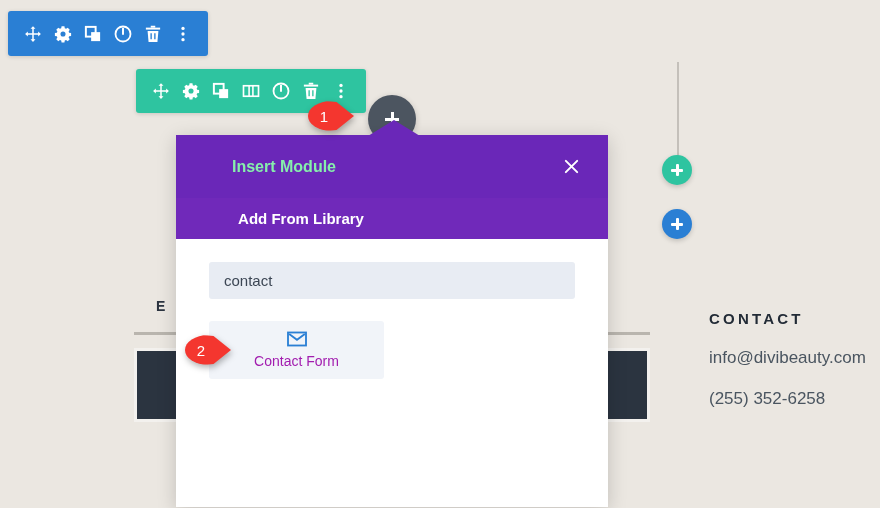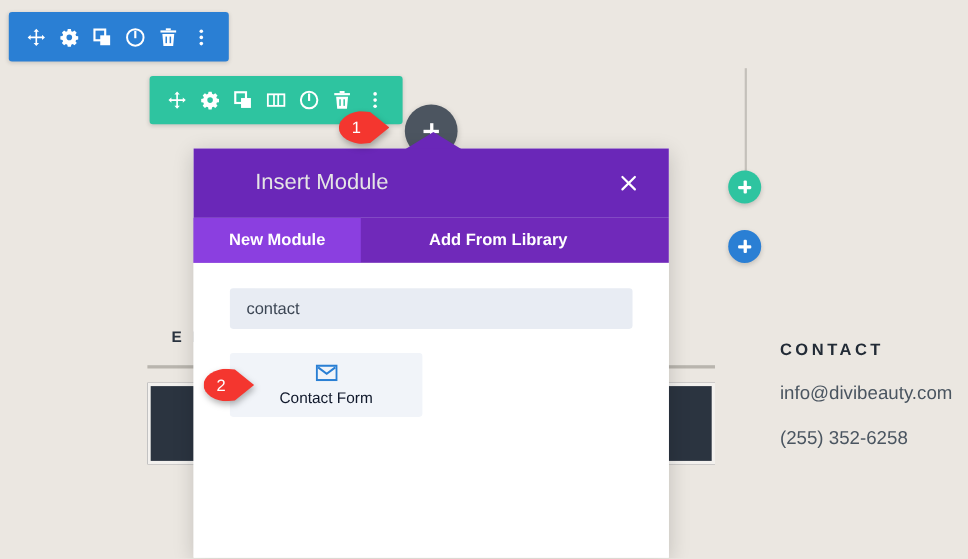--- a/index.html
+++ b/index.html
@@ -171,23 +171,23 @@
   }
   #modal-header {
     position: relative;
     height: 63px;
     background: #6a27b8;
     display: flex; align-items: center;
     padding: 0 22px 0 56px;
   }
   #modal-title {
     flex: 1;
-    color: #e5e5e5;
-    font-size: 20px;
-    font-weight: 400;
+    color: #86efac;
+    font-size: 16px;
+    font-weight: 700;
   }
   #close-btn {
     width: 30px; height: 30px;
     display: flex; align-items: center; justify-content: center;
     cursor: pointer;
   }
   #modal-tabs {
     display: flex;
     height: 41px;
     background: #7029ba;
@@ -235,21 +235,21 @@
     display: flex;
     flex-direction: column;
     align-items: center;
     justify-content: center;
     gap: 6px;
     cursor: pointer;
   }
   .module-card .mc-icon { line-height: 0; }
   .module-card .mc-label {
     font-size: 14px;
-    color: #0f172a;
+    color: #a21caf;
   }
 </style>
 </head>
 <body>
 
 <div id="stage">
 
   <div class="page-col-left">
     <div class="em-label">E M</div>
     <div class="hr-divider"></div>
@@ -373,21 +373,20 @@
       <div id="modal-title">Insert Module</div>
       <div id="close-btn">
         <svg width="17" height="17" viewBox="0 0 24 24" stroke="#fff" stroke-width="2.8" stroke-linecap="round">
           <line x1="4" y1="4" x2="20" y2="20"></line>
           <line x1="20" y1="4" x2="4" y2="20"></line>
         </svg>
       </div>
     </div>
 
     <div id="modal-tabs">
-      <div class="tab active" id="tab-new-module">New Module</div>
       <div class="tab" id="tab-add-from-library">Add From Library</div>
     </div>
 
     <div id="modal-body">
       <input id="search-input" type="text" value="contact" placeholder="Search Modules" style="">
 
       <div id="module-grid">
         <div class="module-card">
           <span class="mc-icon">
             <svg width="20" height="16" viewBox="0 0 24 18">

